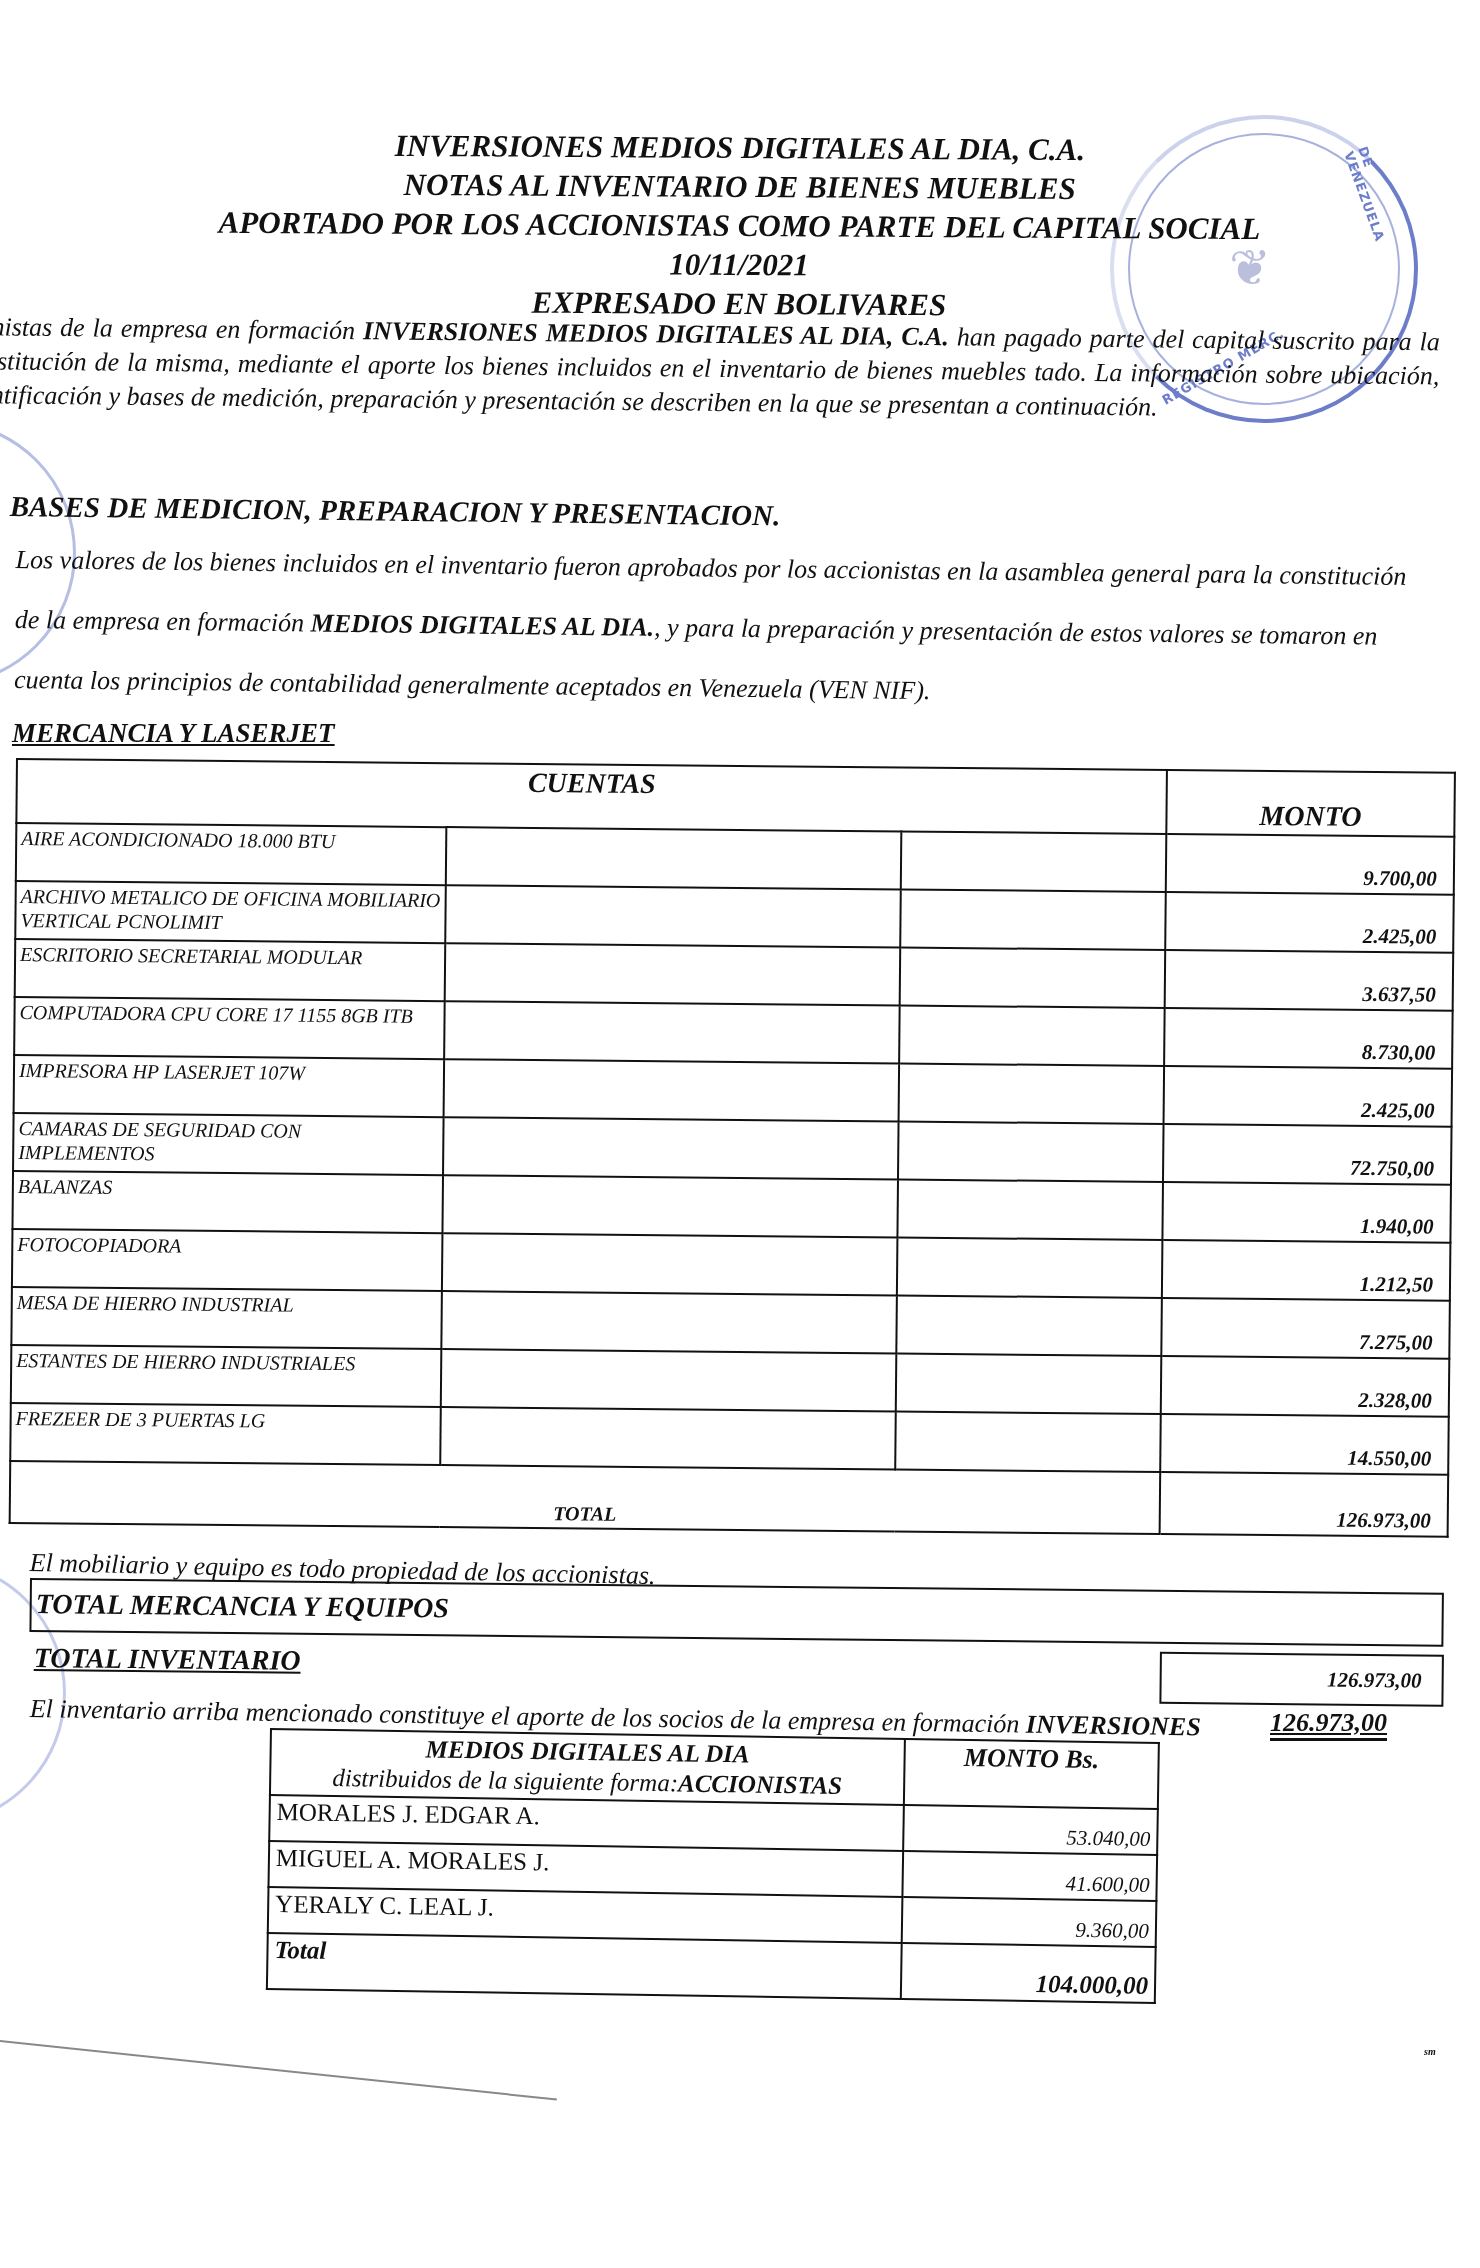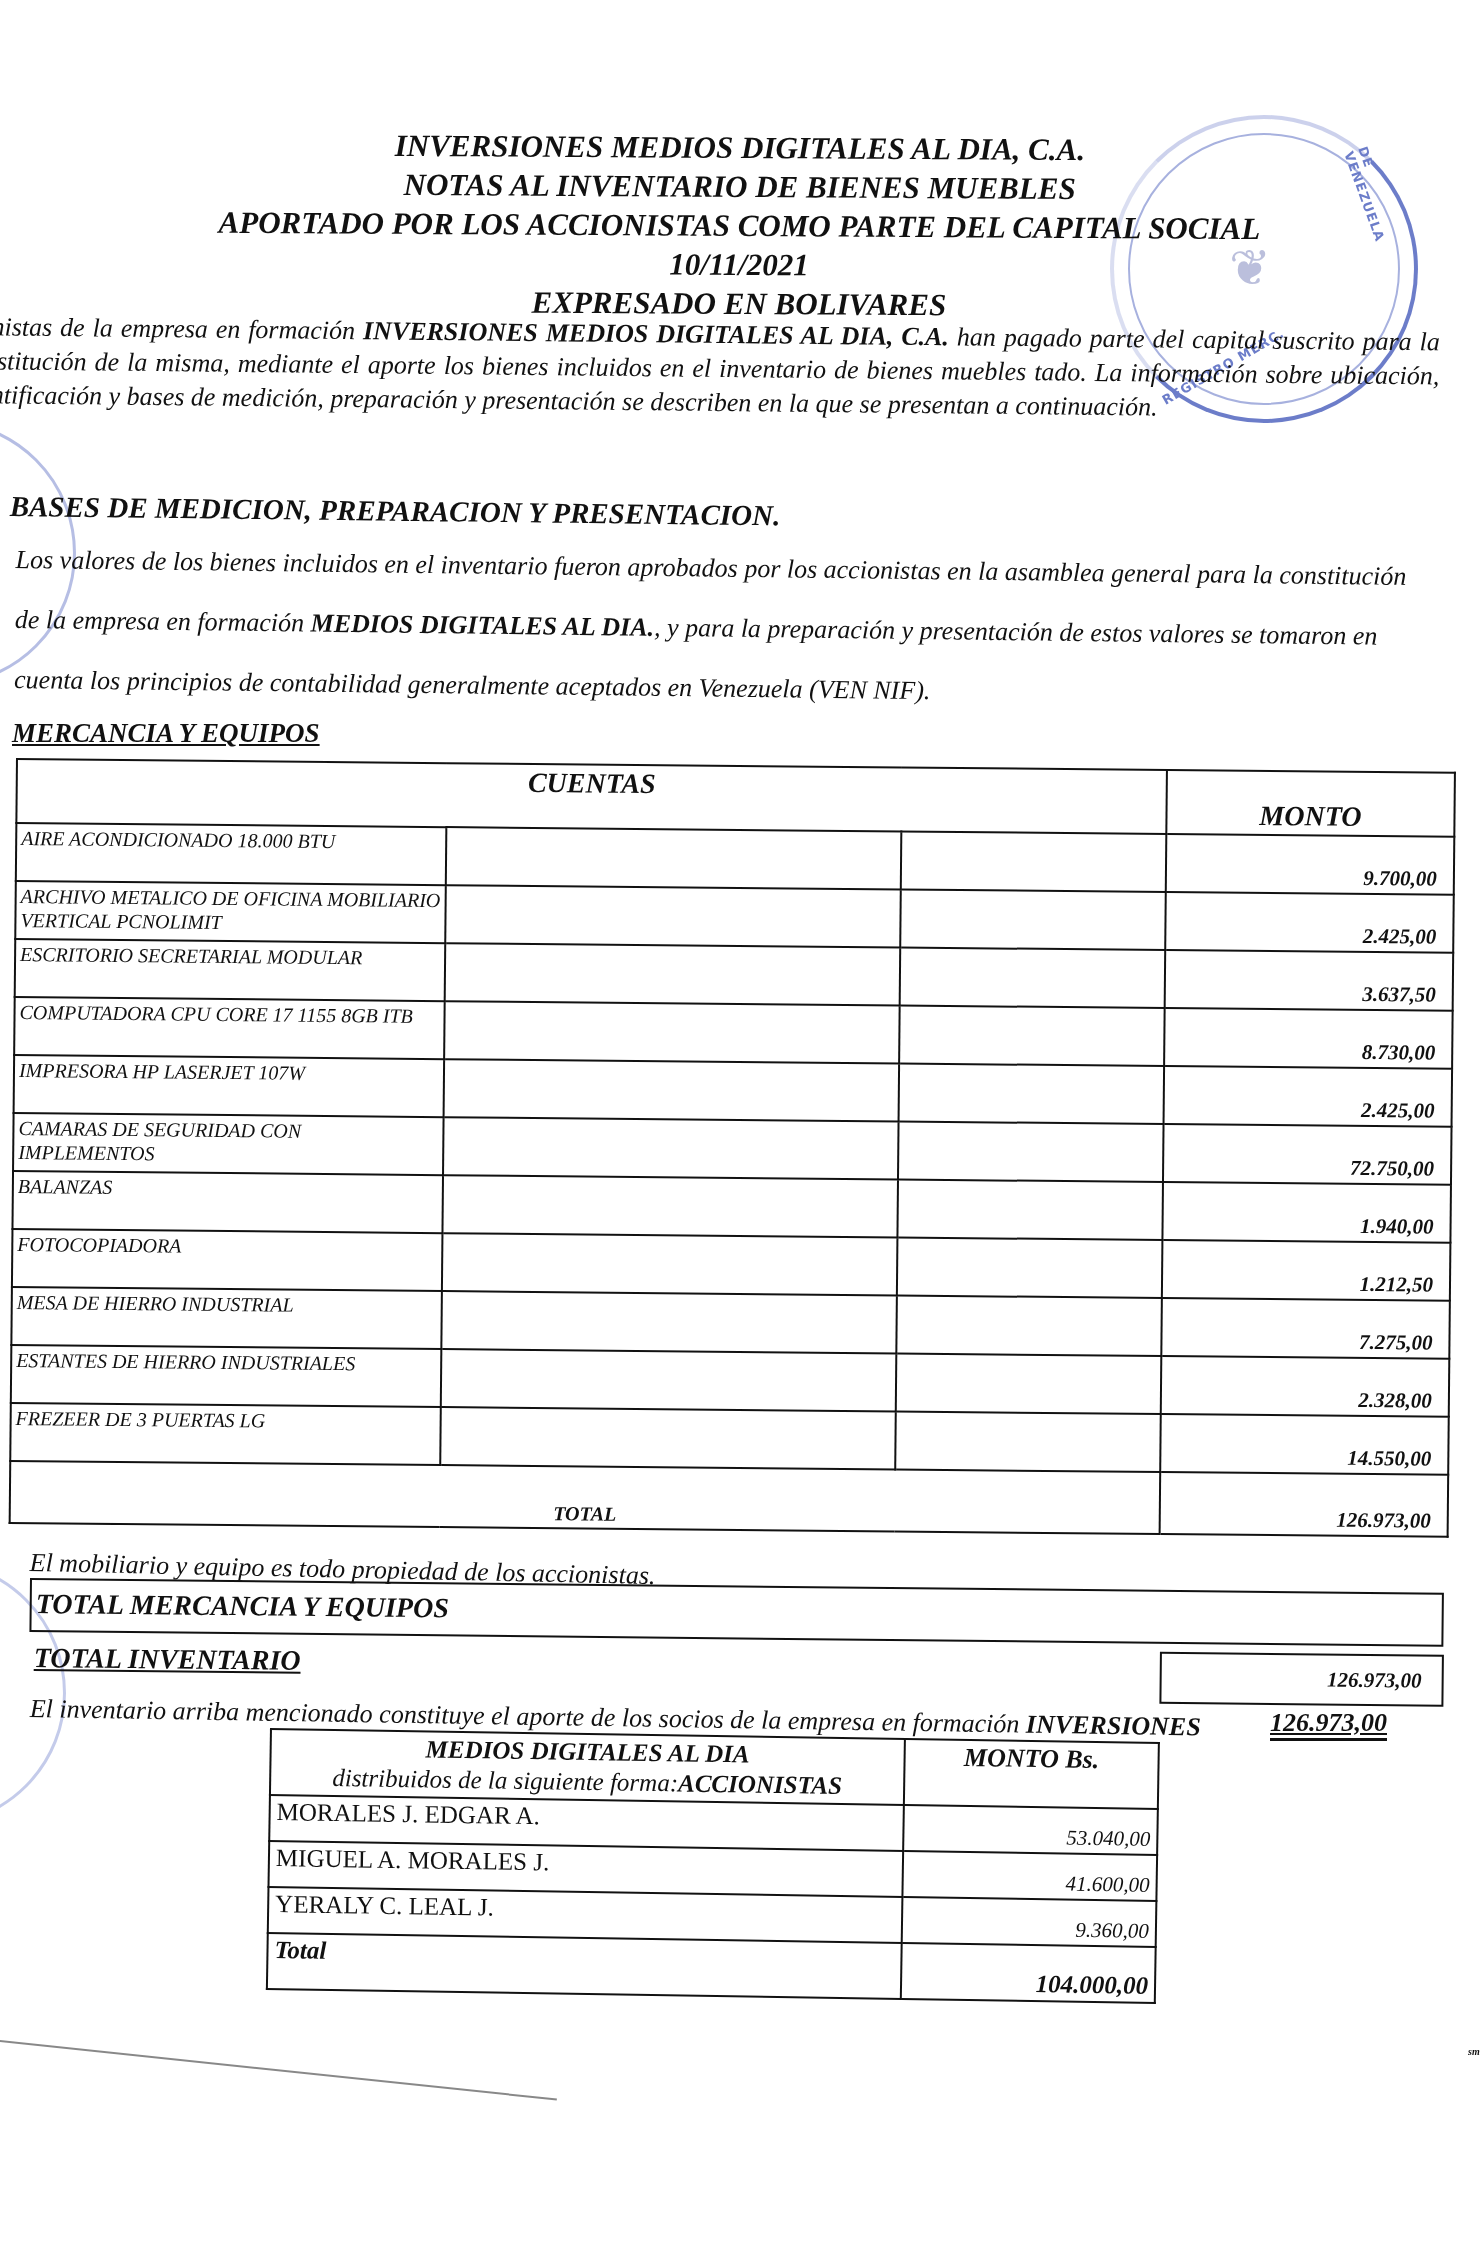--- a/index.html
+++ b/index.html
@@ -41,21 +41,21 @@
   table.acc td { border:2px solid #111; font-size:25px; padding:2px 6px; vertical-align:top; }
   table.acc td.hdr { font-style:italic; font-weight:bold; text-align:center; line-height:30px; }
   table.acc td.hdr .sub { font-weight:normal; font-size:25px; }
   table.acc td.hdr .sub b { font-weight:bold; }
   table.acc td.name { width:620px; height:40px; }
   table.acc td.amt { text-align:right; font-style:italic; font-size:21px; }
   table.acc td.amt.bold { font-weight:bold; font-size:25px; }
   table.acc td.montoh { font-style:italic; font-weight:bold; text-align:center; font-size:26px; }
   table.acc td.tlabel { font-style:italic; font-weight:bold; }
 
-  .sm { position:absolute; top:2046px; left:1468px; font-style:italic; font-size:10px; font-weight:bold; }
+  .sm { position:absolute; top:2046px; left:1424px; font-style:italic; font-size:10px; font-weight:bold; }
   .bottom-line { position:absolute; top:2040px; left:0; width:560px; height:0; border-top:2px solid #555; transform:rotate(6deg); transform-origin:left top; opacity:0.7; }
 
   .stamp { position:absolute; border-radius:50%; border:4px solid #3b4fb0; opacity:0.75; }
   .stamp-top { left:1110px; top:115px; width:300px; height:300px; border-color:#3c52b8; border-left-color:rgba(60,82,184,0.25); border-top-color:rgba(60,82,184,0.35); }
   .stamp-top .inner { position:absolute; left:14px; top:14px; right:14px; bottom:14px; border-radius:50%; border:2px solid rgba(60,82,184,0.6); }
   .stamp-top .emblem { position:absolute; left:115px; top:120px; font-size:50px; color:rgba(90,100,170,0.55); }
   .stamp-text { position:absolute; font-size:13px; font-weight:bold; color:#3c52b8; letter-spacing:1px; font-family:"DejaVu Sans", sans-serif; }
   .stamp-left { left:-190px; top:420px; width:260px; height:260px; border-color:rgba(60,82,184,0.5); border-width:3px; }
   .stamp-left2 { left:-200px; top:1560px; width:260px; height:260px; border-color:rgba(60,82,184,0.4); border-width:3px; }
 </style>
@@ -83,21 +83,21 @@
 
   <div class="intro">
     <span>cionistas de la empresa en formación </span><b>INVERSIONES MEDIOS DIGITALES AL DIA, C.A.</b><span> han pagado parte del capital suscrito para la constitución de la misma, mediante el aporte los bienes incluidos en el inventario de bienes muebles tado. La información sobre ubicación, identificación y bases de medición, preparación y presentación se describen en la que se presentan a continuación.</span>
   </div>
 
   <div class="section-title">BASES DE MEDICION, PREPARACION Y PRESENTACION.</div>
   <div class="bases">
     <span>Los valores de los bienes incluidos en el inventario fueron aprobados por los accionistas en la asamblea general para la constitución de la empresa en formación </span><b>MEDIOS DIGITALES AL DIA.</b><span>, y para la preparación y presentación de estos valores se tomaron en cuenta los principios de contabilidad generalmente aceptados en Venezuela (VEN NIF).</span>
   </div>
 
-  <div class="mer-title">MERCANCIA Y EQUIPOS</div>
+  <div class="mer-title">MERCANCIA Y LASERJET</div>
 
   <table class="inv">
     <thead>
       <tr>
         <th colspan="3">CUENTAS</th>
         <th style="vertical-align:bottom;">MONTO</th>
       </tr>
     </thead>
     <tbody id="inv-body">
         <tr>

